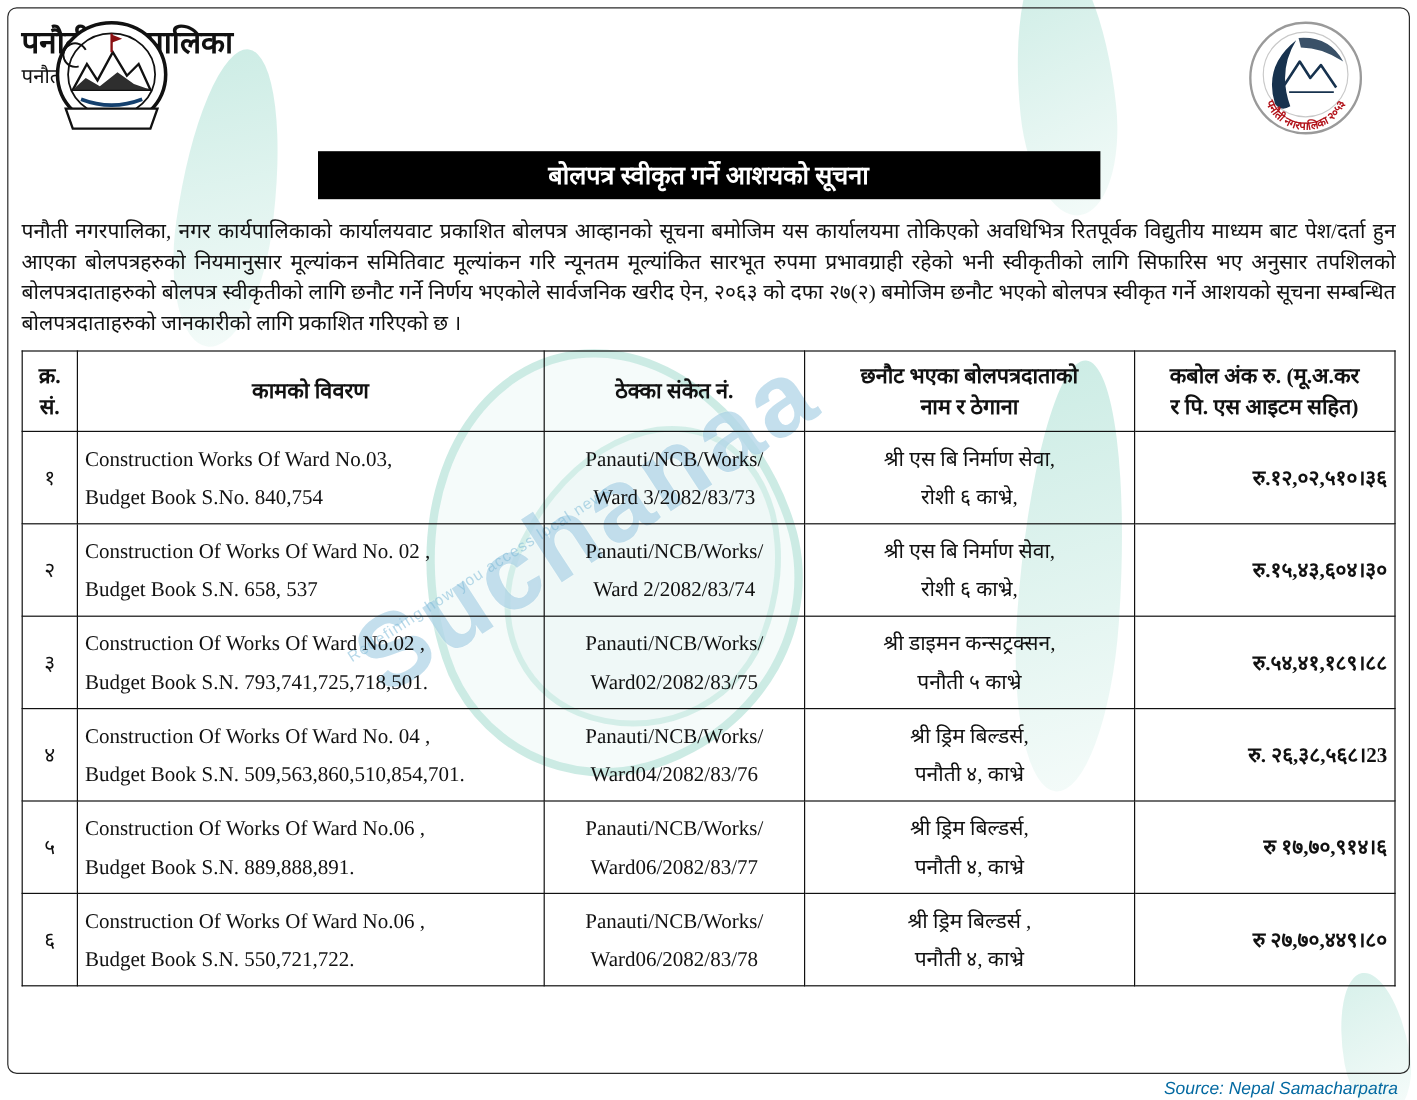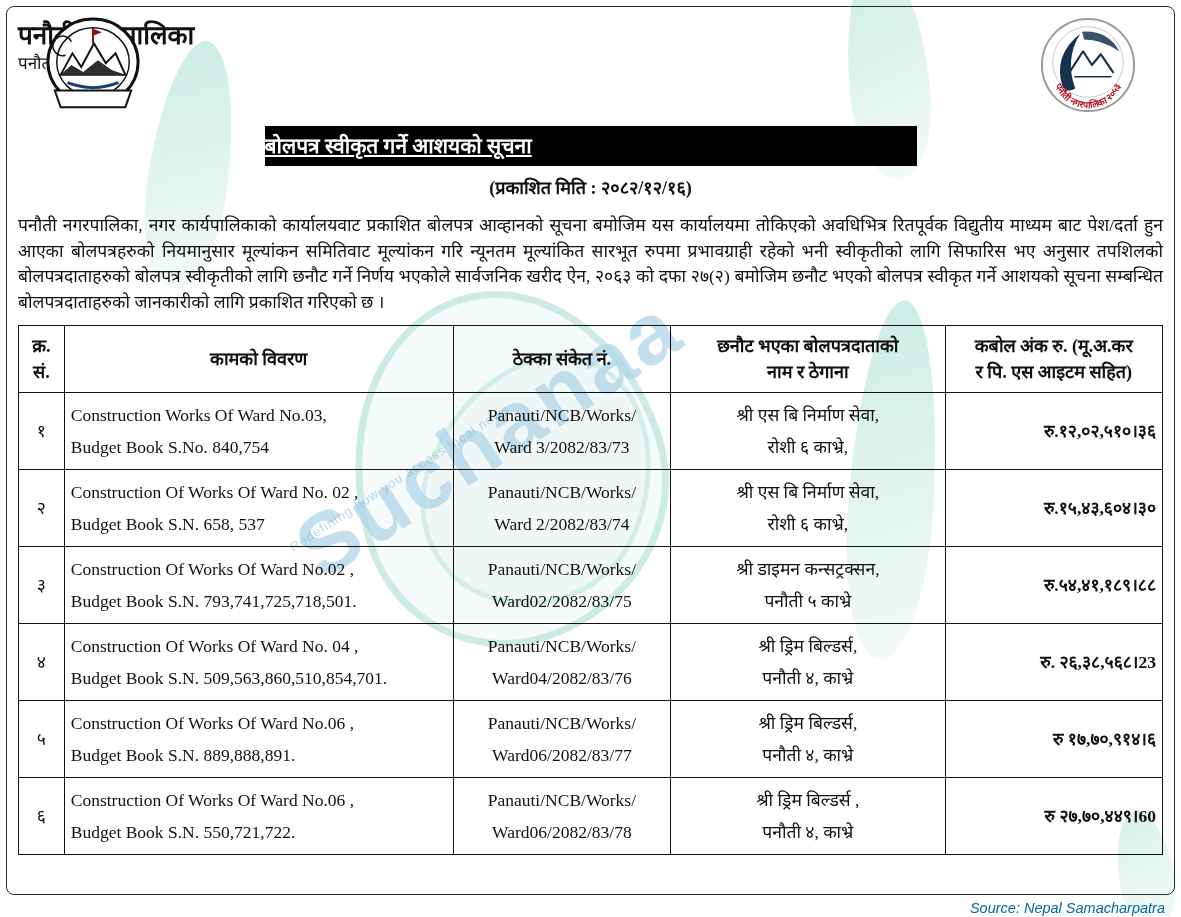--- a/index.html
+++ b/index.html
@@ -59,24 +59,23 @@
   .hdr{position:relative;height:108px;}
   .logo-left{position:absolute;left:26px;top:2px;width:98px;height:104px;}
   .logo-right{position:absolute;right:26px;top:2px;width:98px;height:98px;}
   .hdr-center{text-align:left;padding-top:6px;}
   .muni-name{font-size:26px;font-weight:bold;line-height:1.25;}
   .office-name{font-size:22px;font-weight:bold;line-height:1.35;}
   .addr{font-size:17px;line-height:1.3;}
   .banner{
     width:652px;margin:4px auto 0 auto;
     background:#000;color:#fff;
-    text-align:left;
+    text-align:center;
     font-size:21px;font-weight:bold;
     padding:5px 0 7px 0;
-    text-decoration:underline;
   }
   .pub-date{text-align:center;font-weight:bold;font-size:18px;margin-top:9px;}
   .para{
     margin-top:14px;
     font-size:17.5px;
     line-height:25.5px;
     text-align:justify;
   }
   
   table.tender{
@@ -169,21 +168,20 @@
           <path id="seal-arc" d="M14 58 A36 36 0 0 0 86 58" fill="none"></path>
           <text font-size="9.5" fill="#b2121a" font-weight="bold">
             <textPath href="#seal-arc" startOffset="50%" text-anchor="middle">पनौती नगरपालिका २०५३</textPath>
           </text>
         </svg>
       </div>
     </div>
 
     <div class="banner">बोलपत्र स्वीकृत गर्ने आशयको सूचना</div>
 
-    <div class="pub-date">(प्रकाशित मिति : २०८२/१२/१६)</div>
 
     <div class="para">पनौती नगरपालिका, नगर कार्यपालिकाको कार्यालयवाट प्रकाशित बोलपत्र आव्हानको सूचना बमोजिम यस कार्यालयमा तोकिएको अवधिभित्र रितपूर्वक विद्युतीय माध्यम बाट पेश/दर्ता हुन आएका बोलपत्रहरुको नियमानुसार मूल्यांकन समितिवाट मूल्यांकन गरि न्यूनतम मूल्यांकित सारभूत रुपमा प्रभावग्राही रहेको भनी स्वीकृतीको लागि सिफारिस भए अनुसार तपशिलको बोलपत्रदाताहरुको बोलपत्र स्वीकृतीको लागि छनौट गर्ने निर्णय भएकोले सार्वजनिक खरीद ऐन, २०६३ को दफा २७(२) बमोजिम छनौट भएको बोलपत्र स्वीकृत गर्ने आशयको सूचना सम्बन्धित बोलपत्रदाताहरुको जानकारीको लागि प्रकाशित गरिएको छ ।</div>
 
     <table class="tender">
       <colgroup>
         <col style="width:4%">
         <col style="width:34%">
         <col style="width:19%">
         <col style="width:24%">
         <col style="width:19%">
@@ -252,20 +250,20 @@
           <td class="c-amount">रु १७,७०,९१४।६</td>
         </tr>
         <tr>
           <td class="c-sn">६</td>
           <td class="c-work">Construction Of Works Of Ward No.06 ,
 Budget Book S.N. 550,721,722.</td>
           <td class="c-code">Panauti/NCB/Works/
 Ward06/2082/83/78</td>
           <td class="c-bidder">श्री ड्रिम बिल्डर्स ,
 पनौती ४, काभ्रे</td>
-          <td class="c-amount">रु २७,७०,४४९।60</td>
+          <td class="c-amount">रु २७,७०,४४९।८०</td>
         </tr>
       </tbody>
     </table>
   </div>
 
   <div class="source">Source: Nepal Samacharpatra</div>
 </div>
 
 </body></html>

